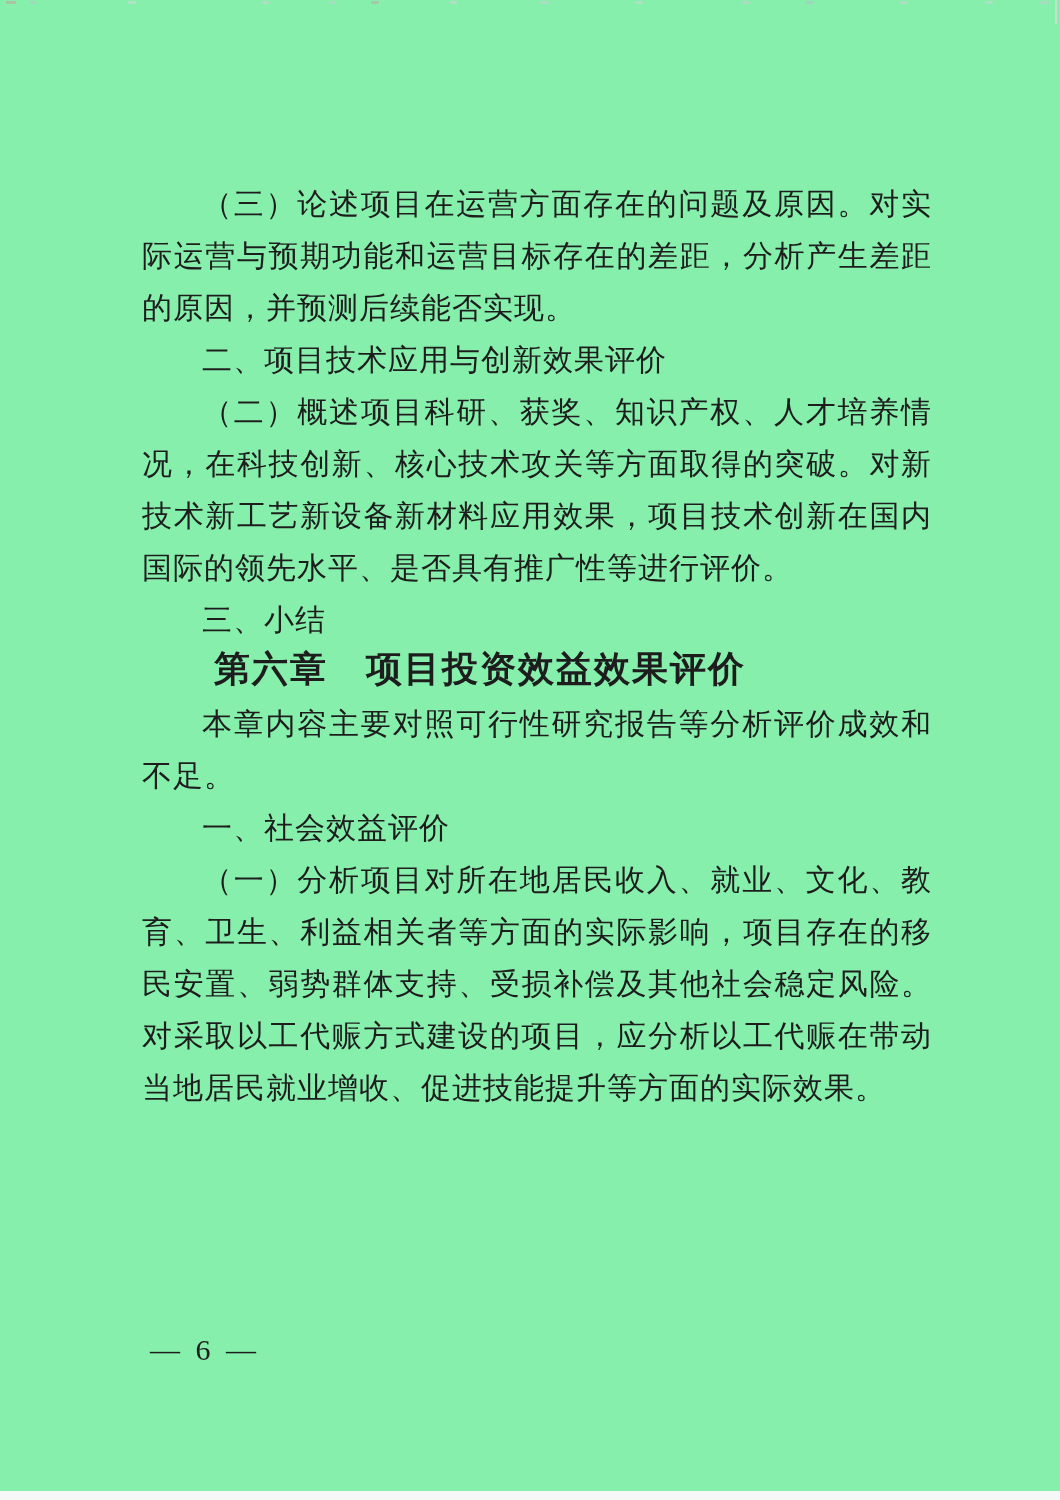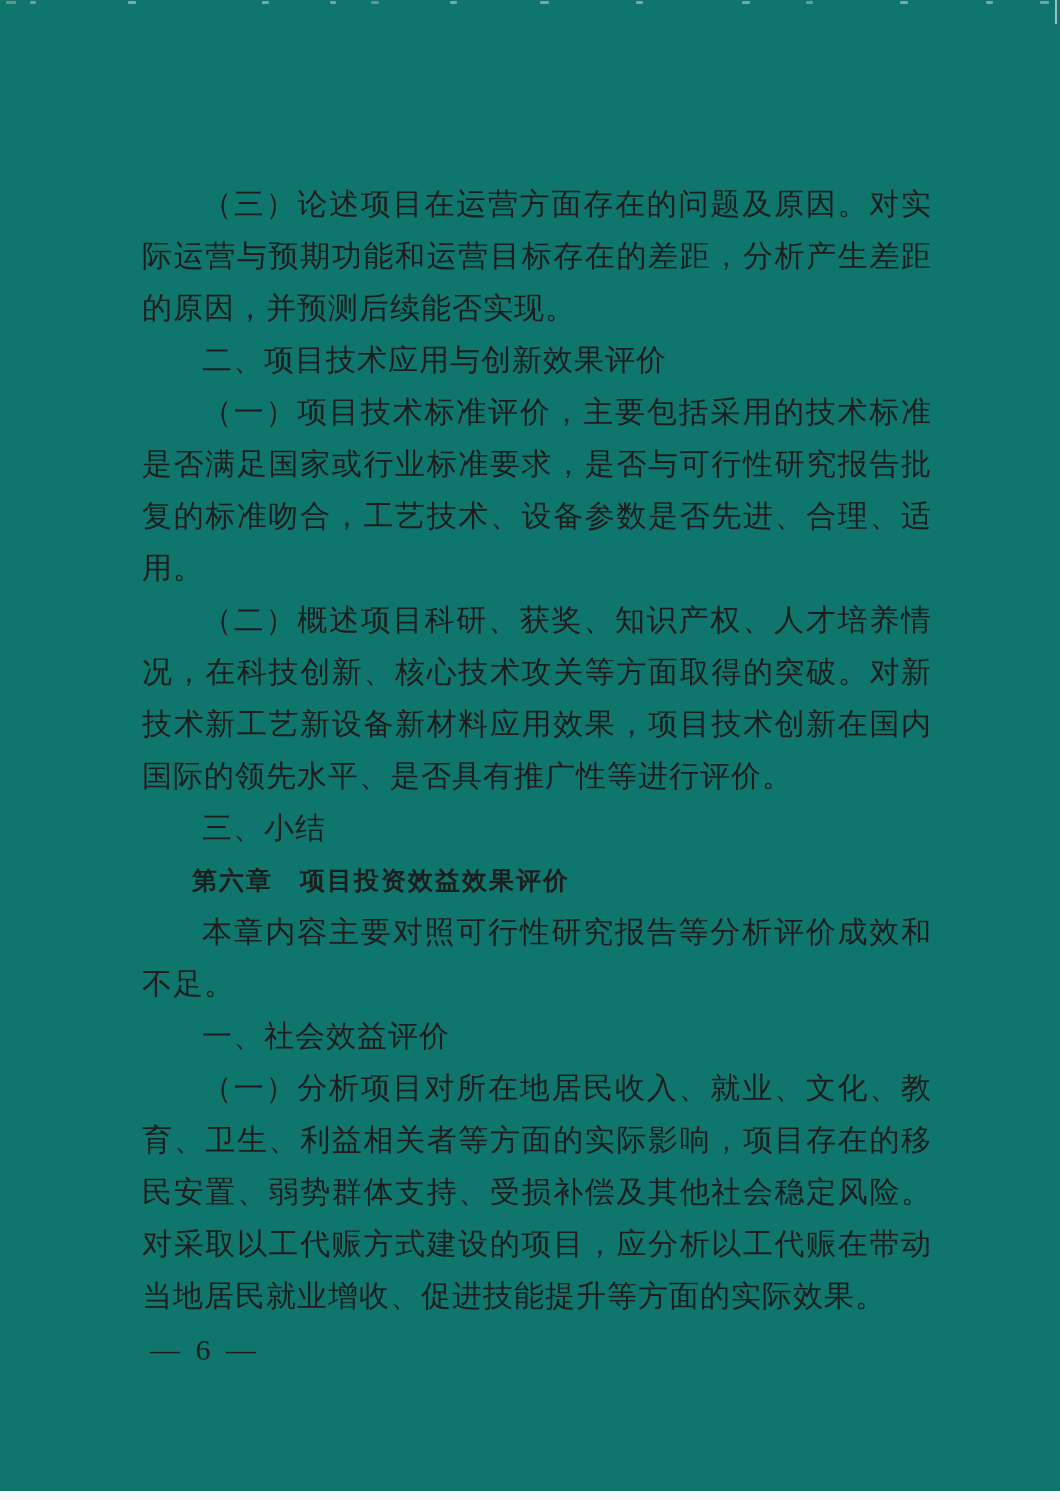--- a/index.html
+++ b/index.html
@@ -10,21 +10,21 @@
     width: 1060px;
     height: 1500px;
     position: relative;
     background: #fefefe;
     overflow: hidden;
     font-family: "Liberation Serif", "DejaVu Serif", serif;
   }
   .page {
     position: absolute;
     inset: 0;
-    background: #0f766e;
+    background: #86efac;
   }
   
   .scan-noise-top {
     position: absolute;
     top: 0;
     left: 0;
     width: 100%;
     height: 8px;
     pointer-events: none;
   }
@@ -68,22 +68,22 @@
     text-align: justify;
   }
   .body-para {
     font-weight: 400;
   }
   .section-heading {
     font-weight: 400;
   }
   .chapter-heading {
     font-weight: 700;
-    font-family: Liberation Sans, sans-serif;
-    font-size: 25px;
+    font-family: Liberation Mono, monospace;
+    font-size: 36px;
     letter-spacing: 2px;
   }
   .page-footer {
     position: absolute;
     left: 150px;
     top: 1330px;
     color: #1d1d1d;
     font-size: 30px;
     line-height: 40px;
     letter-spacing: 4px;
@@ -109,21 +109,20 @@
     <i style="left:806px; width:7px;  background:#b4bccc;"></i>
     <i style="left:900px; width:8px;  background:#d0d4dc;"></i>
     <i style="left:986px; width:7px;  background:#ccd2da;"></i>
     <i style="left:1040px;width:9px;  background:#c4cad4;"></i>
   </div>
   <div class="scan-line-right"></div>
 
   <div class="content">
     <p class="body-para">（三）论述项目在运营方面存在的问题及原因。对实际运营与预期功能和运营目标存在的差距，分析产生差距的原因，并预测后续能否实现。</p>
     <p class="section-heading">二、项目技术应用与创新效果评价</p>
-    <p class="body-para">（一）项目技术标准评价，主要包括采用的技术标准是否满足国家或行业标准要求，是否与可行性研究报告批复的标准吻合，工艺技术、设备参数是否先进、合理、适用。</p>
     <p class="body-para">（二）概述项目科研、获奖、知识产权、人才培养情况，在科技创新、核心技术攻关等方面取得的突破。对新技术新工艺新设备新材料应用效果，项目技术创新在国内国际的领先水平、是否具有推广性等进行评价。</p>
     <p class="section-heading">三、小结</p>
     <p class="chapter-heading">第六章　项目投资效益效果评价</p>
     <p class="body-para">本章内容主要对照可行性研究报告等分析评价成效和不足。</p>
     <p class="section-heading">一、社会效益评价</p>
     <p class="body-para">（一）分析项目对所在地居民收入、就业、文化、教育、卫生、利益相关者等方面的实际影响，项目存在的移民安置、弱势群体支持、受损补偿及其他社会稳定风险。对采取以工代赈方式建设的项目，应分析以工代赈在带动当地居民就业增收、促进技能提升等方面的实际效果。</p>
   </div>
 
   <div class="page-footer">— 6 —</div>
 

